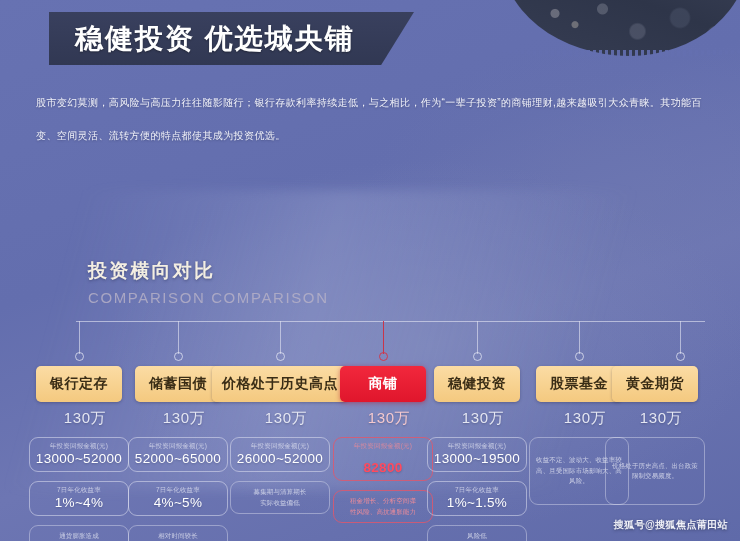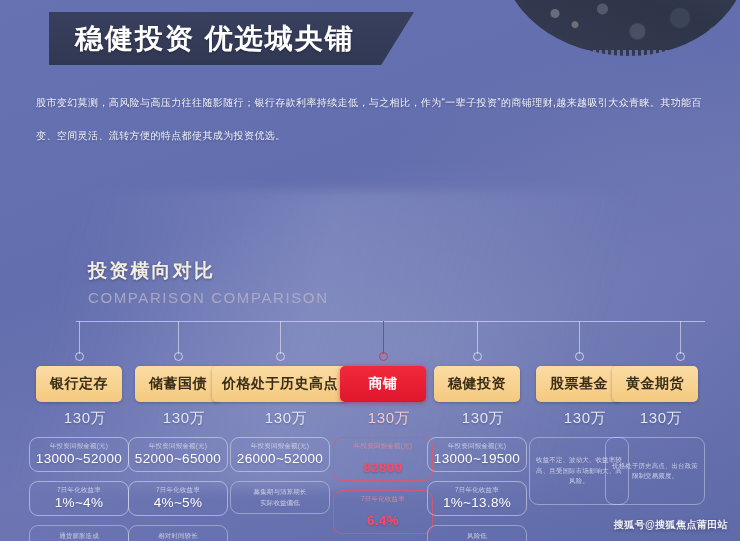--- a/index.html
+++ b/index.html
@@ -246,36 +246,32 @@
       </div>
       <div class="note">募集期与清算期长<br>实际收益偏低</div>
     </div>
     <div class="col hot" style="left: 329px;">
       <div class="pill">商铺</div>
       <div class="amount">130万</div>
       <div class="box">
         <div class="box-label">年投资回报金额(元)</div>
         <div class="box-value">82800</div>
       </div>
-      <div class="box">
-        <div class="box-label">7日年化收益率</div>
-        <div class="box-value">6.4%</div>
-      </div>
       <div class="note">租金增长、分析空间弹<br>性风险、高抗通胀能力</div>
     </div>
     <div class="col" style="left: 423px;">
       <div class="pill">稳健投资</div>
       <div class="amount">130万</div>
       <div class="box">
         <div class="box-label">年投资回报金额(元)</div>
         <div class="box-value">13000~19500</div>
       </div>
       <div class="box">
         <div class="box-label">7日年化收益率</div>
-        <div class="box-value">1%~13.8%</div>
+        <div class="box-value">1%~1.5%</div>
       </div>
       <div class="note">风险低<br>收益率低</div>
     </div>
     <div class="col" style="left: 525px;">
       <div class="pill">股票基金</div>
       <div class="amount">130万</div>
       <div class="note tall">收益不定、波动大、收益率较高、且受国际市场影响大、高风险。</div>
     </div>
     <div class="col" style="left: 601px;">
       <div class="pill">黄金期货</div>

